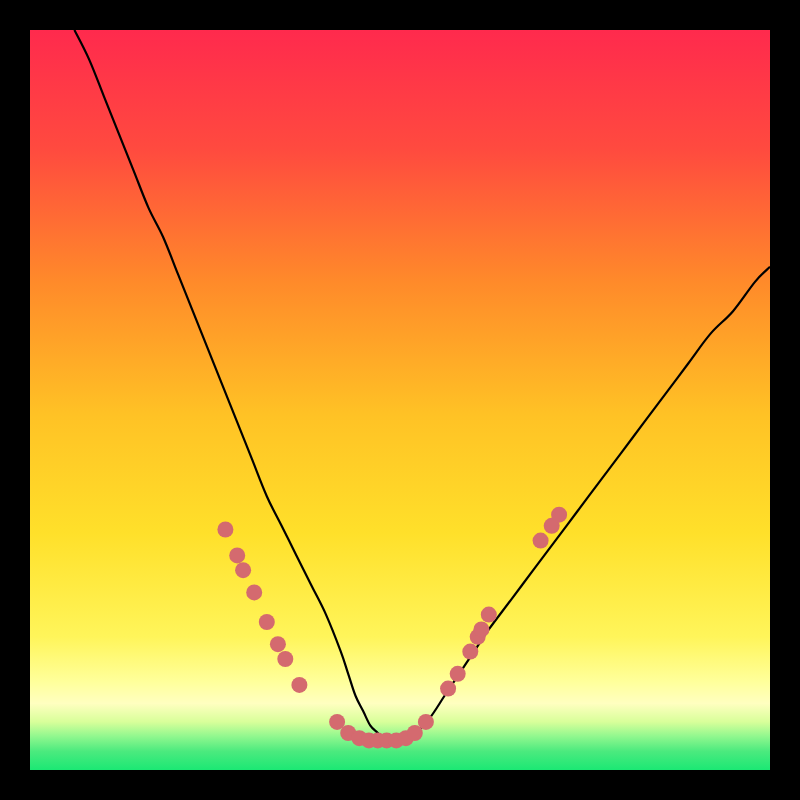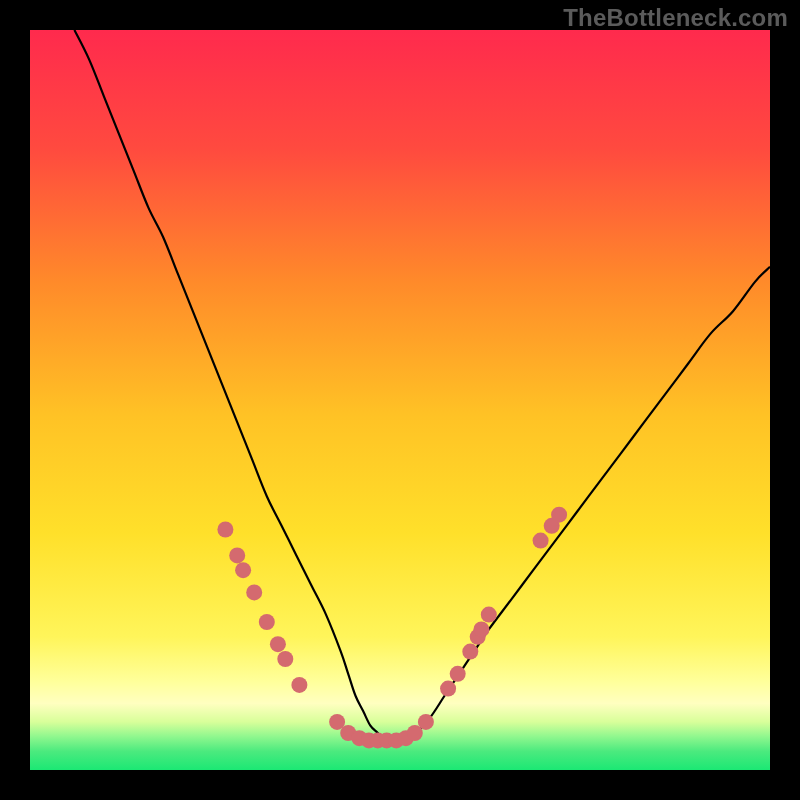--- a/index.html
+++ b/index.html
@@ -36,21 +36,20 @@
     position: absolute;
     inset: 0;
     width: 740px;
     height: 740px;
   }
 </style>
 </head>
 <body>
 
 <div class="frame">
-  <div class="watermark">TheBottleneck.com</div>
   <div class="plot">
     <svg class="gradient" viewBox="0 0 740 740" preserveAspectRatio="none">
       <defs>
         <linearGradient id="bg" x1="0" y1="0" x2="0" y2="1">
           <stop offset="0%" stop-color="#ff2a4d"></stop>
           <stop offset="16%" stop-color="#ff4a3f"></stop>
           <stop offset="34%" stop-color="#ff8a2a"></stop>
           <stop offset="52%" stop-color="#ffc225"></stop>
           <stop offset="68%" stop-color="#ffe02a"></stop>
           <stop offset="82%" stop-color="#fff55a"></stop>

